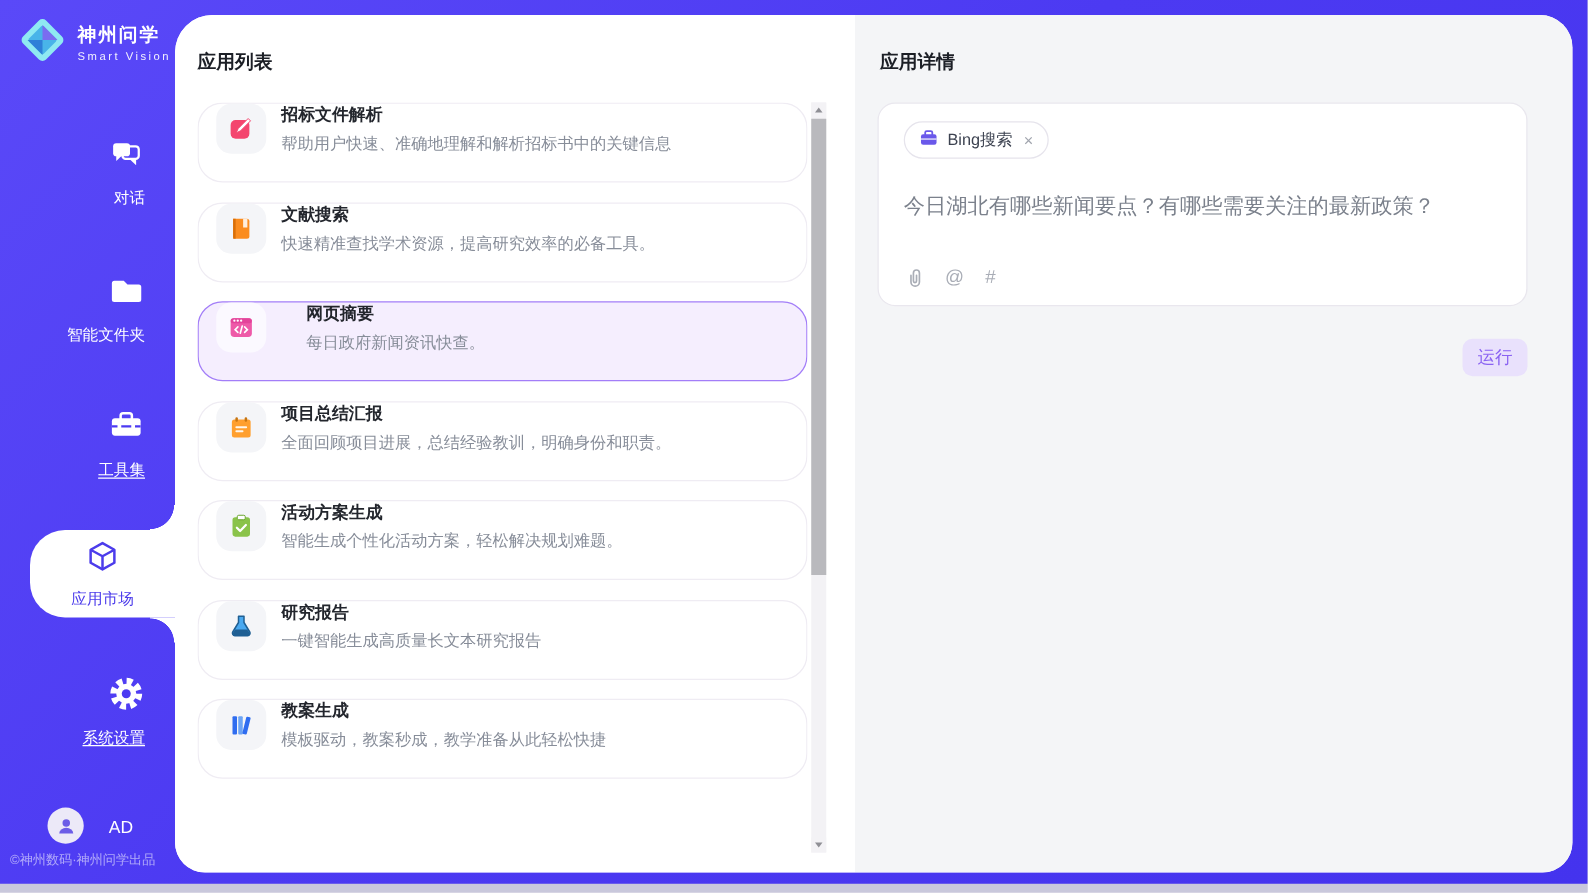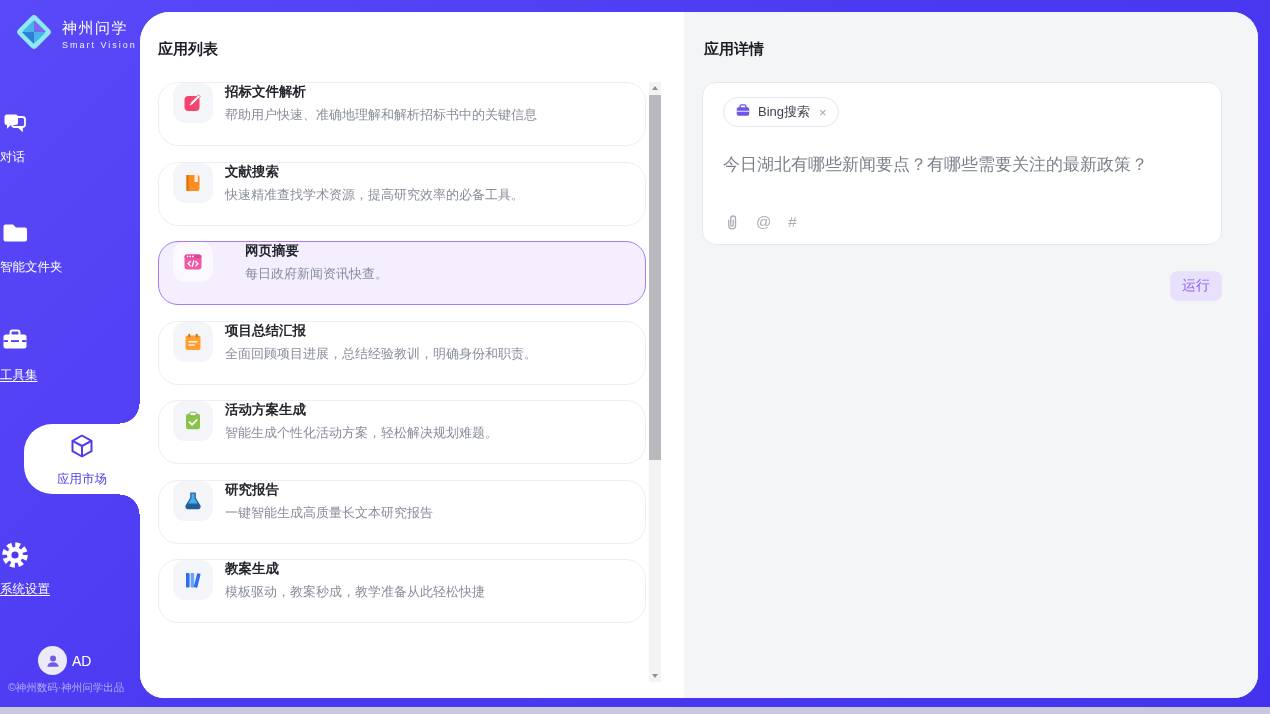--- a/index.html
+++ b/index.html
@@ -6,38 +6,38 @@
   html,body { width:1270px; height:714px; overflow:hidden;
     font-family:"Liberation Sans","DejaVu Sans",sans-serif; background:#c9c8dc; }
 
   
   .app { position:absolute; left:0; top:0; width:1270px; height:707px;
     background:linear-gradient(135deg,#5a49f8 0%,#4c3af2 45%,#4433ee 100%); }
 
   
   .sidebar { position:absolute; left:0; top:0; width:140px; height:707px; color:#fff; }
   .logo { position:absolute; left:14px; top:12px; display:flex; align-items:center; gap:8px; }
-  .logo-text .name { font-size:15px; font-weight:400; letter-spacing:1.5px; }
+  .logo-text .name { font-size:15px; font-weight:700; letter-spacing:1.5px; }
   .logo-text .sub { font-size:9px; letter-spacing:2px; opacity:.92; margin-top:2px; }
 
   .nav-item { position:absolute; left:0; width:116px; display:flex; flex-direction:column;
-    align-items:flex-start; gap:7px; color:#fff; cursor:pointer; }
+    align-items:flex-end; gap:7px; color:#fff; cursor:pointer; }
   .nav-item .lbl { font-size:12.5px; }
   .nav-item .lbl.u { text-decoration:underline; text-underline-offset:2px; }
 
   .active-bubble { position:absolute; left:24px; right:0; top:424px; height:70px;
     background:#fff; border-radius:28px 0 0 28px; display:flex; flex-direction:column;
     align-items:center; justify-content:center; gap:6px; color:#4c3ceb; cursor:pointer; }
   .active-bubble .lbl { font-size:12.5px; color:#4c3ceb; }
   .curve { position:absolute; right:0; width:20px; height:20px; }
   .curve.top { top:404px; background:radial-gradient(circle 20px at 0 0, rgba(0,0,0,0) 19px, #ffffff 19.5px); }
   .curve.bot { top:494px; background:radial-gradient(circle 20px at 0 20px, rgba(0,0,0,0) 19px, #ffffff 19.5px); }
 
   .user-row { position:absolute; left:38px; top:646px; display:flex; align-items:center;
-    gap:5px; cursor:pointer; }
+    gap:20px; cursor:pointer; }
   .avatar { width:29px; height:29px; border-radius:50%; background:#ece9f8;
     display:flex; align-items:center; justify-content:center; }
   .user-row .uname { font-size:14px; color:#fff; }
   .side-footer { position:absolute; left:8px; top:681px; font-size:10.5px;
     color:rgba(255,255,255,.55); white-space:nowrap; }
 
   
   .content { position:absolute; left:140px; top:12px; width:1118px; height:686px;
     border-radius:30px 26px 24px 24px; overflow:hidden; display:flex; background:#fff; }
 

